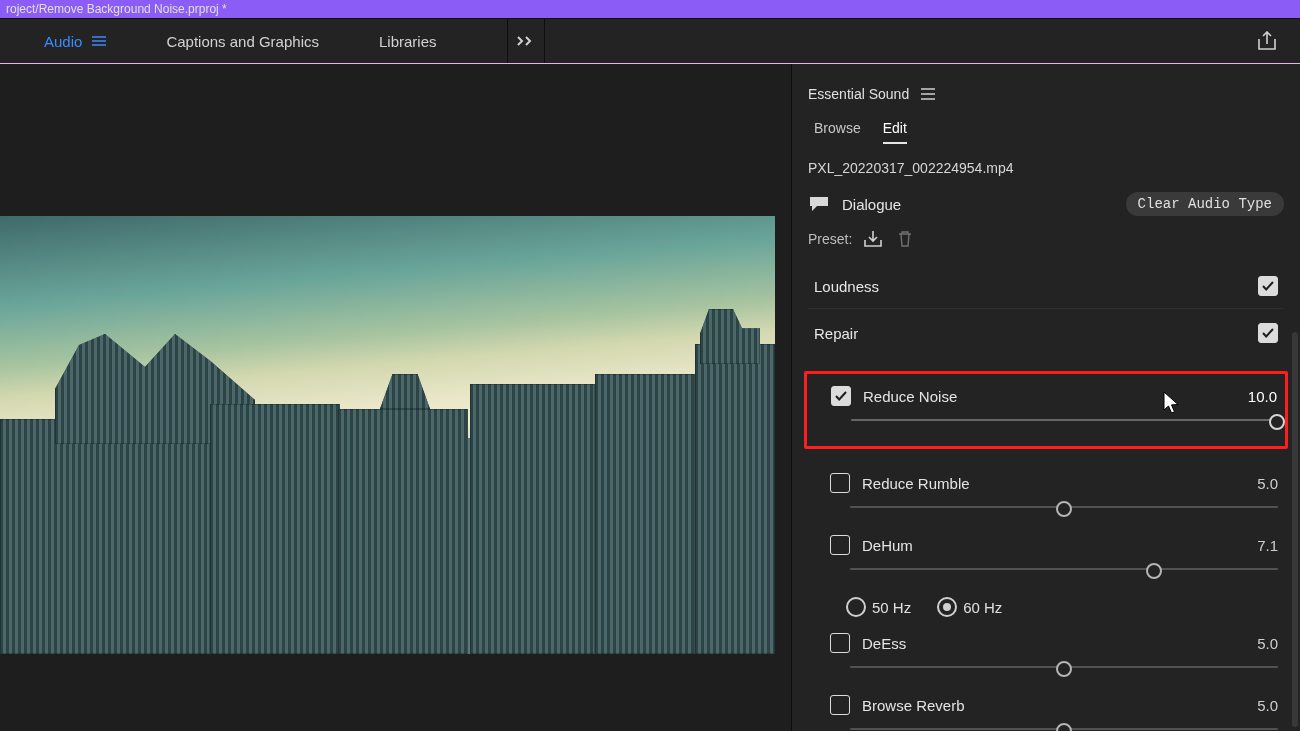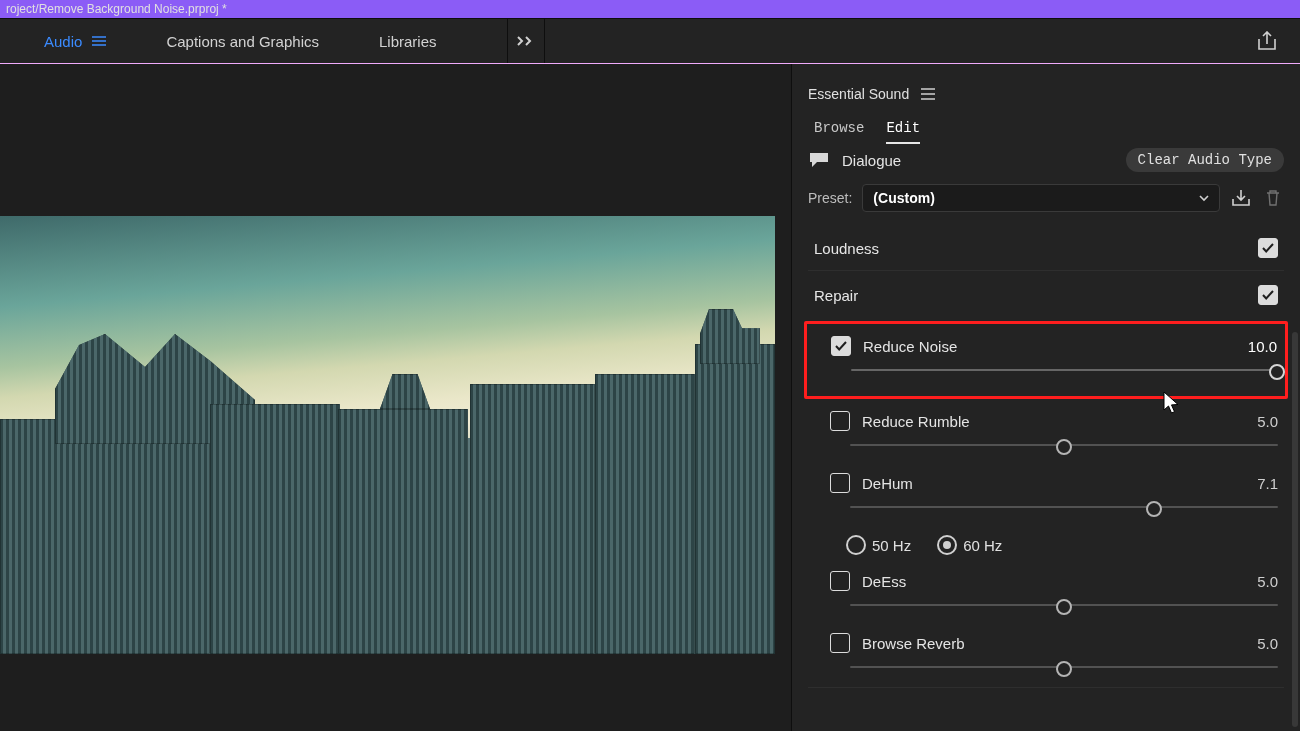--- a/index.html
+++ b/index.html
@@ -114,21 +114,21 @@
   }
   .panel .scroll { position:absolute; right:2px; top:268px; bottom:6px; width:6px; background:#383838; border-radius:3px; }
   .panel-header {
     display: flex; align-items:center; gap:12px;
     padding: 22px 16px 12px 16px;
     font-size: 14px;
   }
   .panel-header .title { color:#e0e0e0; }
   .panel-header .menu { cursor:pointer; }
 
-  .panel-tabs { display:flex; gap:22px; padding: 6px 30px 0 22px; font-size:14px;font-family:Liberation Mono, monospace; }
+  .panel-tabs { display:flex; gap:22px; padding: 6px 30px 0 22px; font-size:14px; }
   .panel-tab { color:#c8c8c8; padding-bottom:6px; cursor:pointer; }
   .panel-tab.active { color:#ffffff; border-bottom:2px solid #e6e6e6; }
 
   .panel-filename { padding: 16px 22px 12px 16px; color:#d6d6d6; font-size:14px; }
 
   .audio-type-row {
     display:flex; align-items:center; justify-content:space-between;
     padding: 4px 16px 10px 16px;
   }
   .audio-type-left { display:flex; align-items:center; gap:12px; }
@@ -184,21 +184,21 @@
   }
   .slider .dot {
     position:absolute; top:2px; width:12px; height:12px; border:2px solid #d5d5d5; background:#232323;
     border-radius:50%; transform:translateX(-50%); cursor:pointer;
   }
   .slider.dim .track { background:#525252; }
   .slider.dim .dot { border-color:#b5b5b5; }
 
   .highlight-box {
     border:3px solid #ff1e1e; border-radius:2px;
-    padding: 4px 2px 6px 2px; margin: 4px -4px;
+    padding: 4px 2px 6px 2px; margin: 16px -4px;
   }
 
   .dehum-row {
     display:flex; align-items:center; gap:26px; padding: 8px 6px 8px 38px;
     color:#e0e0e0; font-size:15px;
   }
   .radio { width:16px; height:16px; border:2px solid #d0d0d0; border-radius:50%; display:inline-flex; align-items:center; justify-content:center; cursor:pointer; margin-right:6px; }
   .radio.on::after { content:''; width:8px; height:8px; background:#d0d0d0; border-radius:50%; }
 
   
@@ -277,41 +277,36 @@
             <path d="M0 1h14M0 6h14M0 11h14" stroke="#d0d0d0" stroke-width="1.6"></path>
           </svg>
       </span>
     </div>
 
     <div class="panel-tabs">
       <div class="panel-tab">Browse</div>
       <div class="panel-tab active">Edit</div>
     </div>
 
+    <div class="panel-filename">PXL_20220317_002224954.mp4</div>
 
     <div class="audio-type-row">
       <div class="audio-type-left">
         <span>
           <svg class="i-speech" viewBox="0 0 22 18">
             <path d="M2 2h18v9H9l-5 5v-5H2z" fill="#d8d8d8"></path>
           </svg>
         </span>
         <span style="color:#e4e4e4;font-size:15px;">Dialogue</span>
       </div>
       <div class="chip-btn">Clear Audio Type</div>
     </div>
 
     <div class="preset-row">
       <span class="label">Preset:</span>
-      <div class="preset-select">
-        <span class="value">(Custom)</span>
-        <svg class="i-down" viewBox="0 0 10 10">
-          <path d="M1 3l4 4 4-4" stroke="#cfcfcf" stroke-width="1.6" fill="none"></path>
-        </svg>
-      </div>
       <span class="icon-btn">
         <svg class="i-savepreset" viewBox="0 0 20 18">
           <path d="M2 10v6h16v-6" stroke="#d0d0d0" stroke-width="1.6" fill="none"></path>
           <path d="M10 1v10M6 7l4 4 4-4" stroke="#d0d0d0" stroke-width="1.6" fill="none"></path>
         </svg>
       </span>
       <span class="icon-btn disabled">
         <svg class="i-trash" viewBox="0 0 16 18">
           <path d="M2 4h12M5 4V2h6v2M4 4l1 12h6l1-12" stroke="#cfcfcf" stroke-width="1.4" fill="none"></path>
         </svg>

